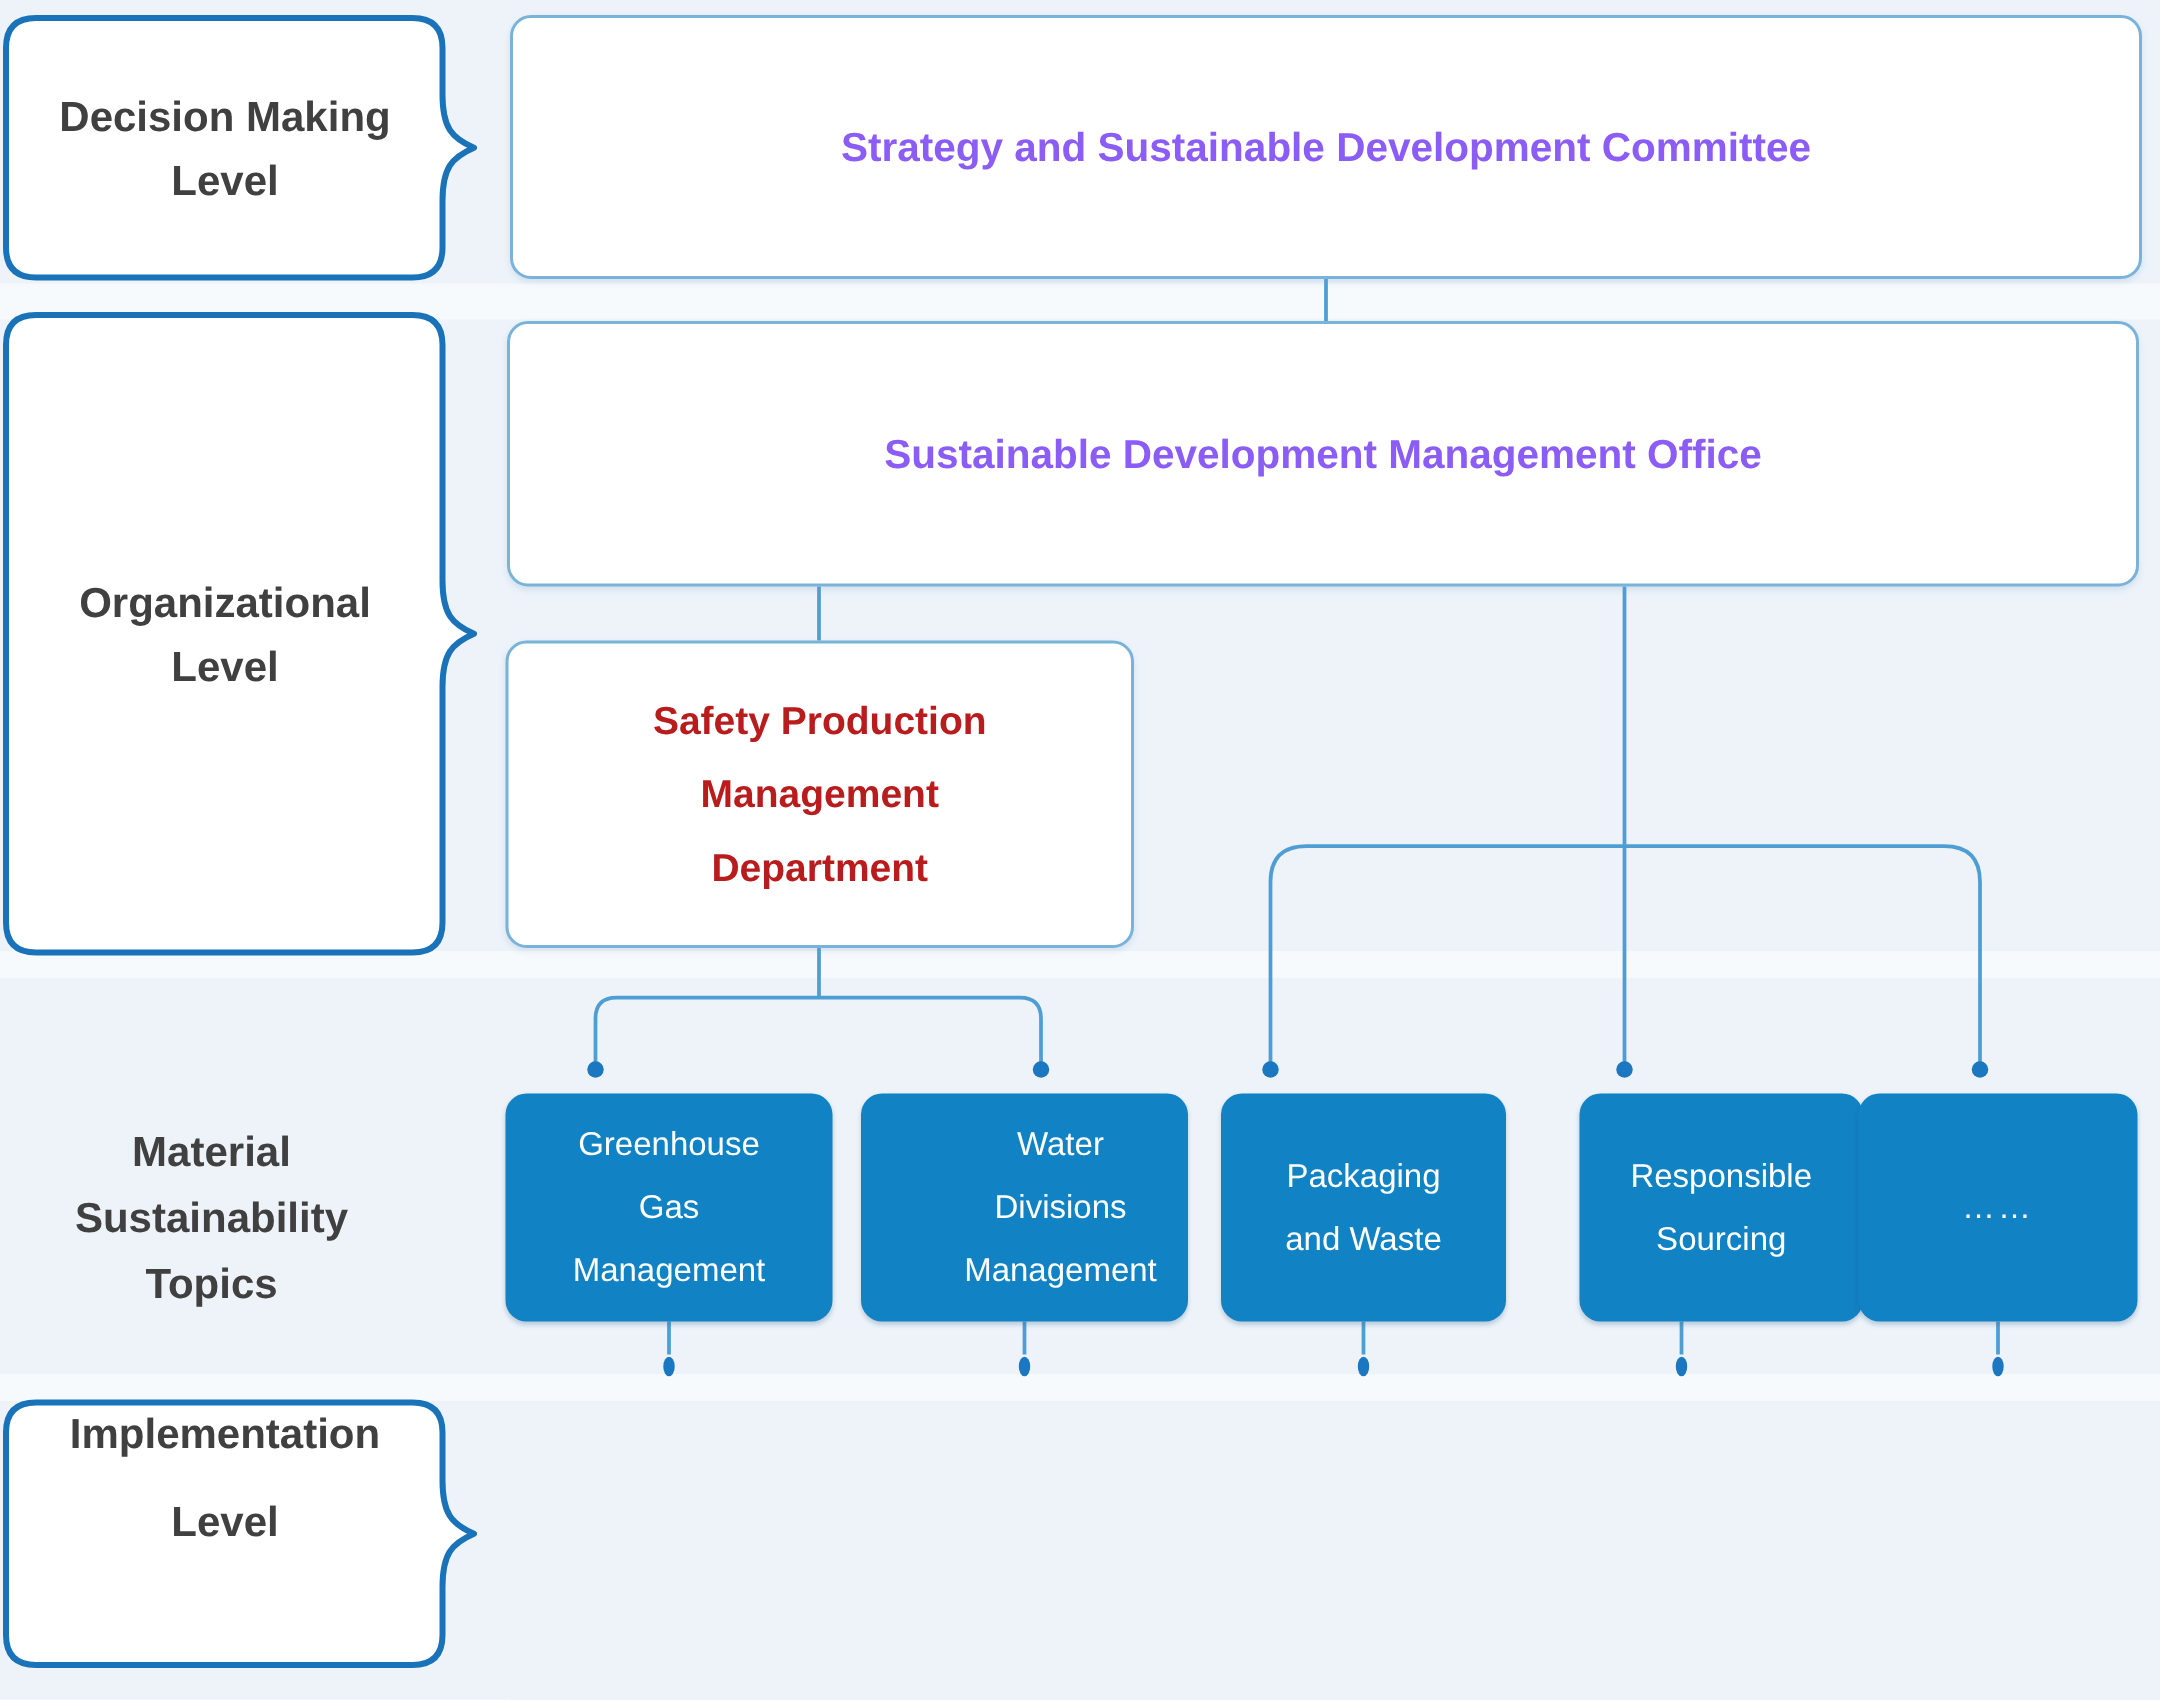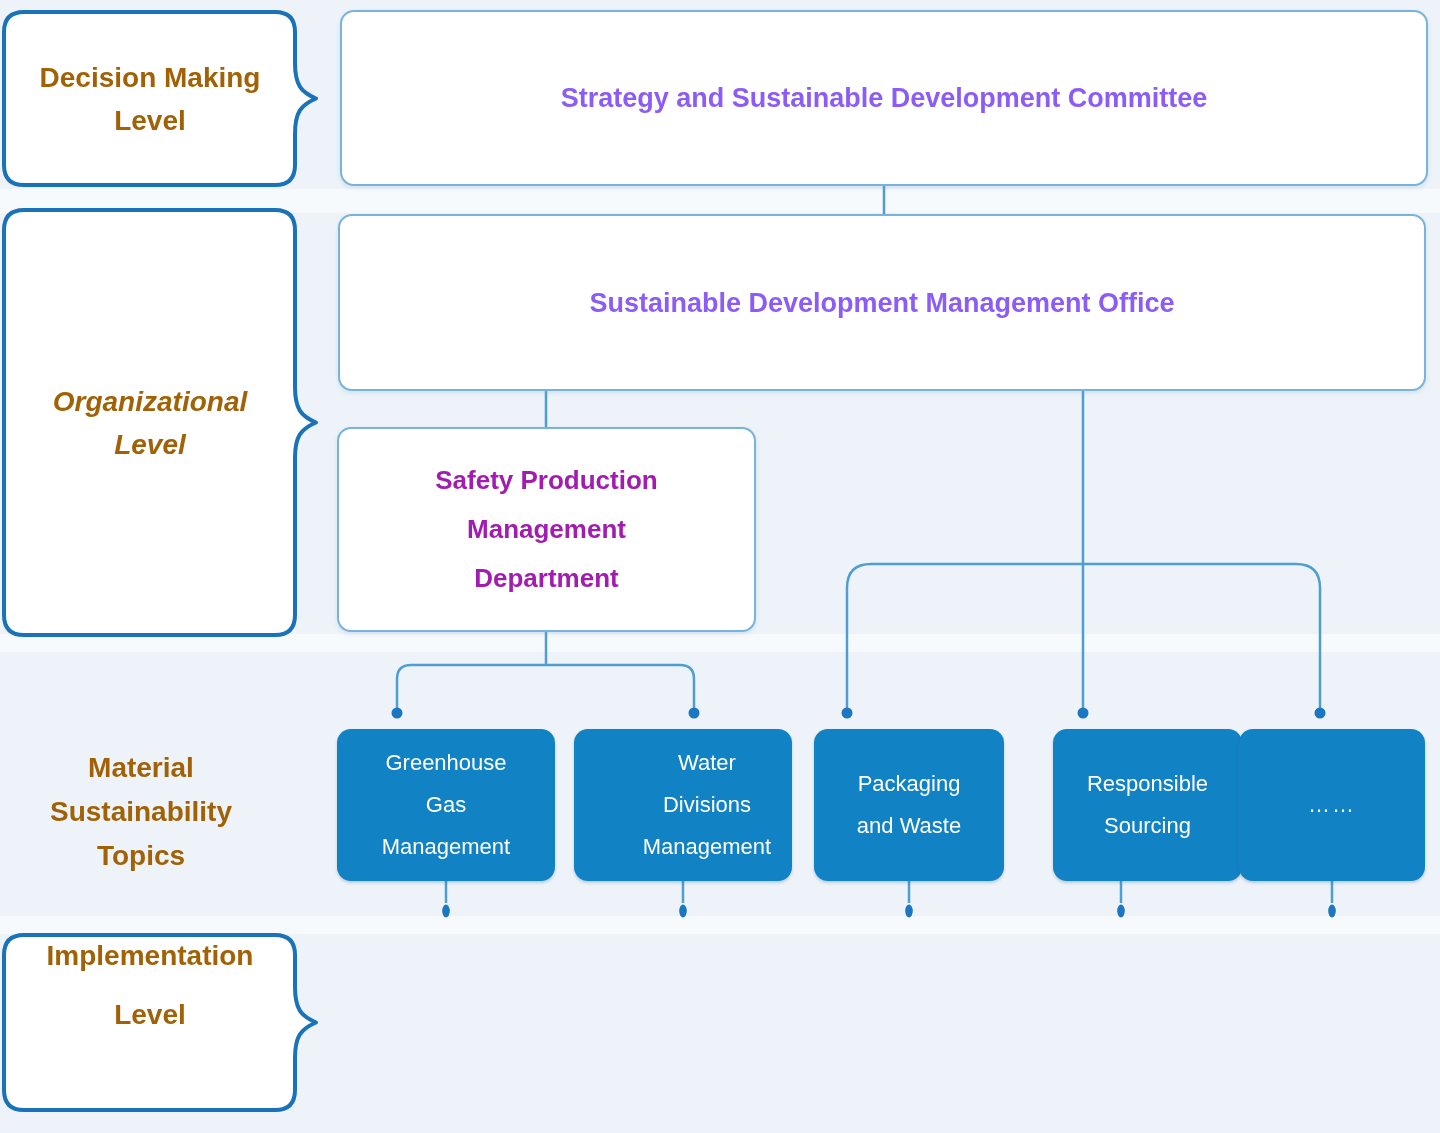--- a/index.html
+++ b/index.html
@@ -13,34 +13,34 @@
   .node{
     position:absolute;z-index:2;display:flex;flex-direction:column;
     align-items:center;justify-content:center;text-align:center;
     box-sizing:border-box;
   }
   .white-box{
     background:#ffffff;border:2px solid #79b3da;border-radius:14px;
     box-shadow:0 2px 4px rgba(120,160,200,.22);
   }
   .blue-heading{color:#8b5cf6;font-weight:700;font-size:27px;line-height:40px;}
-  .safety-text{color:#a21caf;font-weight:700;font-size:26px;line-height:49px;}
+  .safety-text{color:#b91c1c;font-weight:700;font-size:26px;line-height:49px;}
   .topic-box{
     background:#1182c4;border-radius:14px;color:#ffffff;
     font-size:22px;line-height:42px;font-weight:400;
     box-shadow:0 2px 3px rgba(40,90,140,.25);
   }
   .impl-text{color:#3f4347;font-size:23px;line-height:45px;font-weight:400;}
   .level-label{
     position:absolute;z-index:2;display:flex;flex-direction:column;
     align-items:center;justify-content:center;text-align:right;
-    color:#a16207;font-weight:700;font-size:28px;line-height:43px;
+    color:#404040;font-weight:700;font-size:28px;line-height:43px;
   }
   .lbl-decision{left:0;top:12px;width:300px;height:173px;}
-  .lbl-organizational{left:0;top:210px;width:300px;height:425px;font-style:italic;}
+  .lbl-organizational{left:0;top:210px;width:300px;height:425px;}
   .lbl-material{left:0;top:746px;width:282px;height:132px;line-height:44px;}
   .lbl-implementation{left:0;top:897px;width:300px;height:175px;gap:16px;}
   .box-committee{left:340px;top:10px;width:1088px;height:176px;}
   .box-office{left:338px;top:214px;width:1088px;height:177px;}
   .box-safety{left:337px;top:427px;width:419px;height:205px;}
   .box-impl{left:337px;top:935px;width:1090px;height:175px;}
   .topic-1{left:337px;top:729px;width:218px;height:152px;}
   .topic-2{left:574px;top:729px;width:218px;height:152px;padding-left:48px;}
   .topic-3{left:814px;top:729px;width:190px;height:152px;}
   .topic-4{left:1027px;top:729px;width:189px;height:152px;margin-left:26px;}

